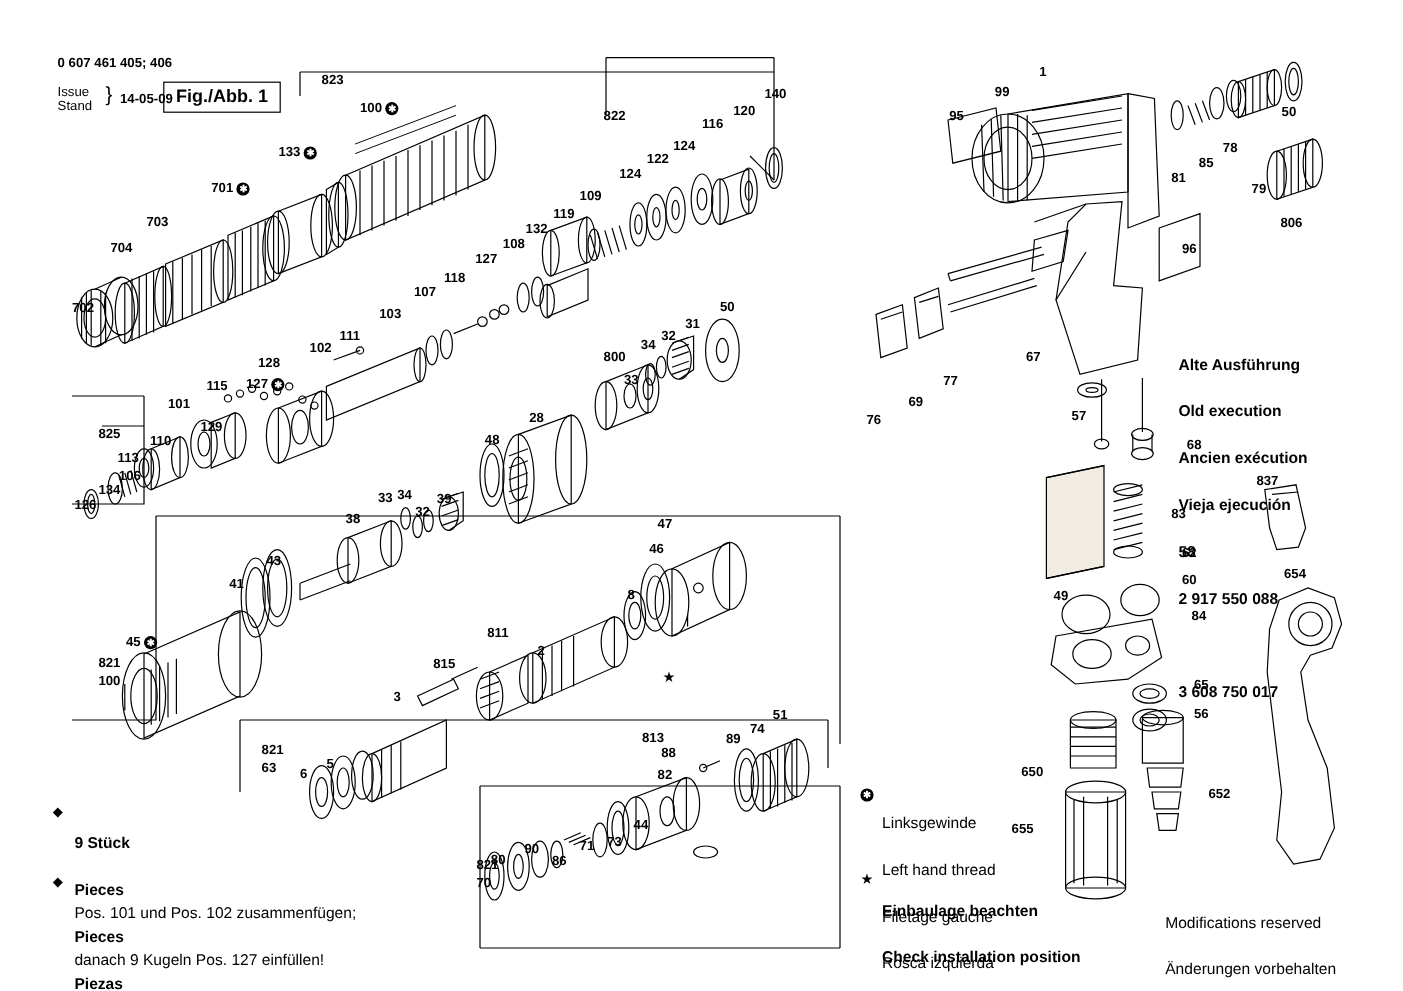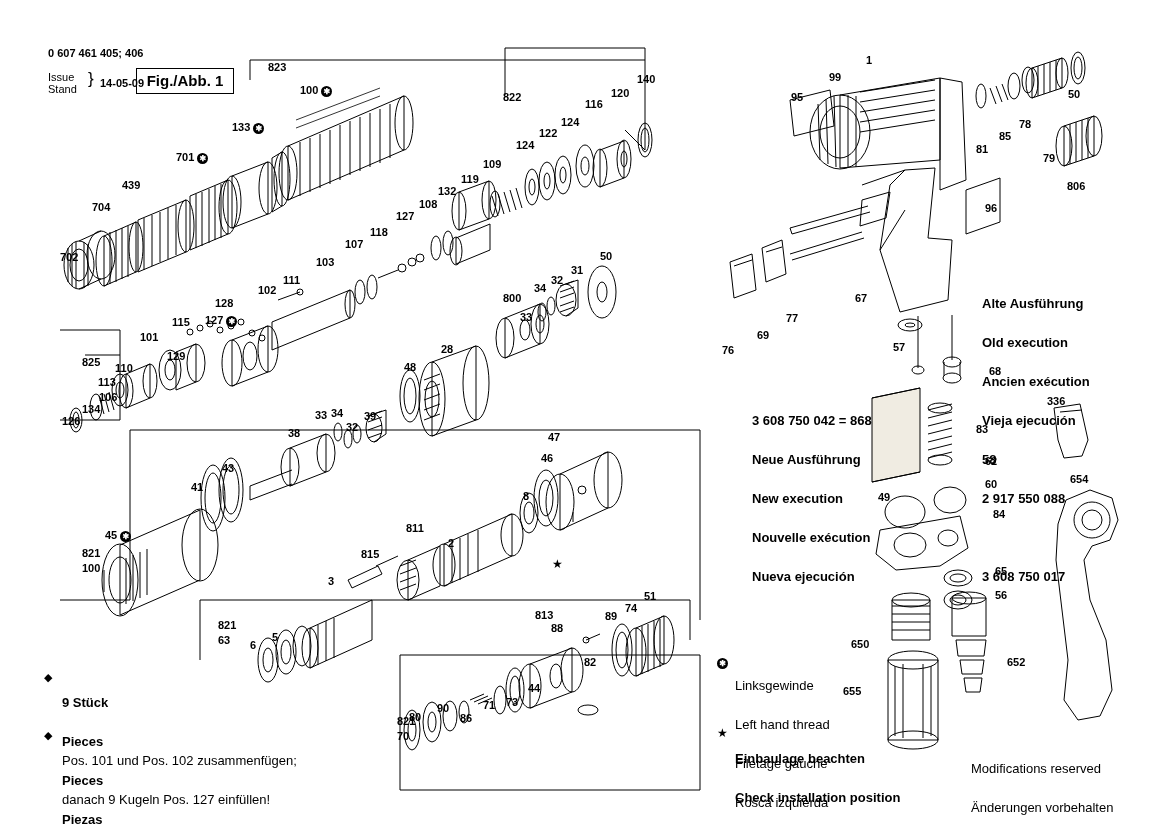--- a/index.html
+++ b/index.html
@@ -395,21 +395,21 @@
   </g>
 
   </g>
 </svg>
 
 <div id="callouts">
       <div class="lbl" style="left: 268px; top: 62px;"><span>823</span></div>
       <div class="lbl" style="left: 300px; top: 85px;"><span>100</span><span class="blackdot" style="margin-left: 3px;">✱</span></div>
       <div class="lbl" style="left: 232px; top: 122px;"><span>133</span><span class="blackdot" style="margin-left: 3px;">✱</span></div>
       <div class="lbl" style="left: 176px; top: 152px;"><span>701</span><span class="blackdot" style="margin-left: 3px;">✱</span></div>
-      <div class="lbl" style="left: 122px; top: 180px;"><span>439</span></div>
+      <div class="lbl" style="left: 122px; top: 180px;"><span>703</span></div>
       <div class="lbl" style="left: 92px; top: 202px;"><span>704</span></div>
       <div class="lbl" style="left: 60px; top: 252px;"><span>702</span></div>
       <div class="lbl" style="left: 503px; top: 92px;"><span>822</span></div>
       <div class="lbl" style="left: 585px; top: 99px;"><span>116</span></div>
       <div class="lbl" style="left: 611px; top: 88px;"><span>120</span></div>
       <div class="lbl" style="left: 637px; top: 74px;"><span>140</span></div>
       <div class="lbl" style="left: 561px; top: 117px;"><span>124</span></div>
       <div class="lbl" style="left: 539px; top: 128px;"><span>122</span></div>
       <div class="lbl" style="left: 516px; top: 140px;"><span>124</span></div>
       <div class="lbl" style="left: 483px; top: 159px;"><span>109</span></div>
@@ -420,21 +420,21 @@
       <div class="lbl" style="left: 370px; top: 227px;"><span>118</span></div>
       <div class="lbl" style="left: 345px; top: 239px;"><span>107</span></div>
       <div class="lbl" style="left: 316px; top: 257px;"><span>103</span></div>
       <div class="lbl" style="left: 283px; top: 275px;"><span>111</span></div>
       <div class="lbl" style="left: 258px; top: 285px;"><span>102</span></div>
       <div class="lbl" style="left: 215px; top: 298px;"><span>128</span></div>
       <div class="lbl" style="left: 205px; top: 315px;"><span>127</span><span class="blackdot" style="margin-left: 3px;">✱</span></div>
       <div class="lbl" style="left: 172px; top: 317px;"><span>115</span></div>
       <div class="lbl" style="left: 140px; top: 332px;"><span>101</span></div>
       <div class="lbl" style="left: 167px; top: 351px;"><span>129</span></div>
-      <div class="lbl" style="left: 115px; top: 363px;"><span>110</span></div>
+      <div class="lbl" style="left: 125px; top: 363px;"><span>110</span></div>
       <div class="lbl" style="left: 98px; top: 377px;"><span>113</span></div>
       <div class="lbl" style="left: 82px; top: 357px;"><span>825</span></div>
       <div class="lbl" style="left: 99px; top: 392px;"><span>106</span></div>
       <div class="lbl" style="left: 82px; top: 404px;"><span>134</span></div>
       <div class="lbl" style="left: 62px; top: 416px;"><span>126</span></div>
       <div class="lbl" style="left: 503px; top: 293px;"><span>800</span></div>
       <div class="lbl" style="left: 520px; top: 312px;"><span>33</span></div>
       <div class="lbl" style="left: 534px; top: 283px;"><span>34</span></div>
       <div class="lbl" style="left: 551px; top: 275px;"><span>32</span></div>
       <div class="lbl" style="left: 571px; top: 265px;"><span>31</span></div>
@@ -457,21 +457,21 @@
       <div class="lbl" style="left: 272px; top: 632px;"><span>5</span></div>
       <div class="lbl" style="left: 328px; top: 576px;"><span>3</span></div>
       <div class="lbl" style="left: 361px; top: 549px;"><span>815</span></div>
       <div class="lbl" style="left: 406px; top: 523px;"><span>811</span></div>
       <div class="lbl" style="left: 448px; top: 538px;"><span>2</span></div>
       <div class="lbl" style="left: 523px; top: 491px;"><span>8</span></div>
       <div class="lbl" style="left: 541px; top: 453px;"><span>46</span></div>
       <div class="lbl" style="left: 548px; top: 432px;"><span>47</span></div>
       <div class="lbl" style="left: 535px; top: 610px;"><span>813</span></div>
       <div class="lbl" style="left: 551px; top: 623px;"><span>88</span></div>
-      <div class="lbl" style="left: 584px; top: 641px; margin-top: 16px;"><span>82</span></div>
+      <div class="lbl" style="left: 548px; top: 641px;"><span>82</span></div>
       <div class="lbl" style="left: 605px; top: 611px;"><span>89</span></div>
       <div class="lbl" style="left: 625px; top: 603px;"><span>74</span></div>
       <div class="lbl" style="left: 644px; top: 591px;"><span>51</span></div>
       <div class="lbl" style="left: 528px; top: 683px;"><span>44</span></div>
       <div class="lbl" style="left: 506px; top: 697px;"><span>73</span></div>
       <div class="lbl" style="left: 483px; top: 700px;"><span>71</span></div>
       <div class="lbl" style="left: 460px; top: 713px;"><span>86</span></div>
       <div class="lbl" style="left: 437px; top: 703px;"><span>90</span></div>
       <div class="lbl" style="left: 409px; top: 712px;"><span>80</span></div>
       <div class="lbl" style="left: 397px; top: 716px;"><span>821</span></div>
@@ -495,21 +495,21 @@
       <div class="lbl" style="left: 878px; top: 492px;"><span>49</span></div>
       <div class="lbl" style="left: 976px; top: 424px;"><span>83</span></div>
       <div class="lbl" style="left: 985px; top: 456px;"><span>62</span></div>
       <div class="lbl" style="left: 985px; top: 479px;"><span>60</span></div>
       <div class="lbl" style="left: 993px; top: 509px;"><span>84</span></div>
       <div class="lbl" style="left: 995px; top: 566px;"><span>65</span></div>
       <div class="lbl" style="left: 995px; top: 590px;"><span>56</span></div>
       <div class="lbl" style="left: 851px; top: 639px;"><span>650</span></div>
       <div class="lbl" style="left: 843px; top: 686px;"><span>655</span></div>
       <div class="lbl" style="left: 1007px; top: 657px;"><span>652</span></div>
-      <div class="lbl" style="left: 1047px; top: 396px;"><span>336</span></div>
+      <div class="lbl" style="left: 1047px; top: 396px;"><span>837</span></div>
       <div class="lbl" style="left: 1070px; top: 474px;"><span>654</span></div>
     </div>
 
 <div class="diamond" style="left:44px;top:672px;">◆</div>
 <div class="legendblk" style="left:62px;top:670px;">
   <div>9 Stück</div>
   <div>Pieces</div>
   <div>Pieces</div>
   <div>Piezas</div>
 </div>
@@ -543,27 +543,20 @@
   <div>Alte Ausführung</div>
   <div>Old execution</div>
   <div>Ancien exécution</div>
   <div>Vieja ejecución</div>
   <div>58</div>
   <div>2 917 550 088</div>
   <div style="height:13px"></div>
   <div>3 608 750 017</div>
 </div>
 
-<div class="legendblk" style="left:752px;top:388px;">
-  <div><span>3 608 750 042 = </span><span>868</span></div>
-  <div>Neue Ausführung</div>
-  <div>New execution</div>
-  <div>Nouvelle exécution</div>
-  <div>Nueva ejecución</div>
-</div>
 
 <div class="legendblk" style="left:971px;top:736px;font-weight:normal;">
   <div>Modifications reserved</div>
   <div>Änderungen vorbehalten</div>
   
   
 </div>
 
 <div class="star" style="left:552px;top:558px;">★</div>
 

